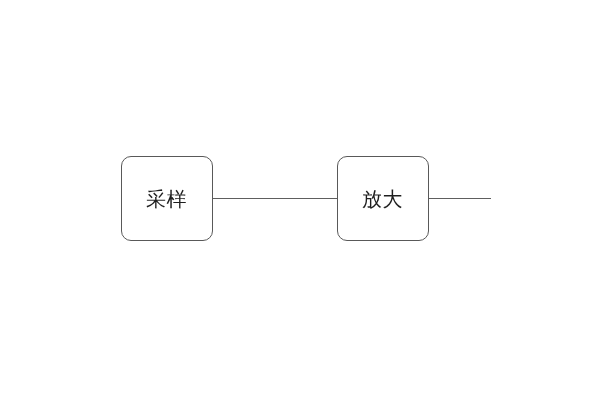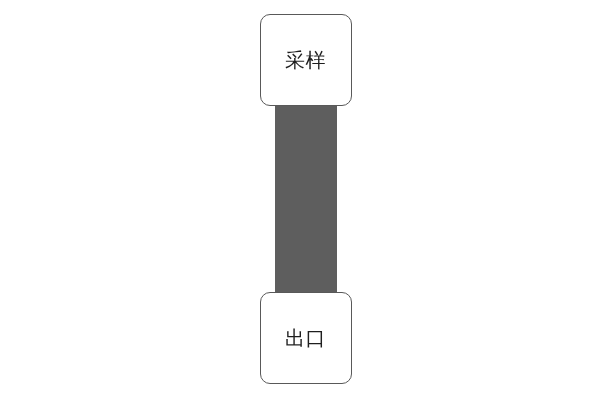--- a/index.html
+++ b/index.html
@@ -22,21 +22,21 @@
     background: #ffffff;
   }
 
   .flow-row {
     position: absolute;
     left: 0;
     top: 156px;
     width: 600px;
     height: 85px;
     display: flex;
-    flex-direction: column;
+    flex-direction: row;
     align-items: center;
     justify-content: center;
     padding-left: 33px;
     padding-right: 22px;
     box-sizing: border-box;
   }
 
   .node-box {
     width: 92px;
     height: 85px;
@@ -79,21 +79,21 @@
 
     <div class="node-box">
       <span class="node-label">采样</span>
     </div>
 
     <div class="connector"></div>
 
 
     <div class="connector"></div>
 
+    <div class="node-box">
+      <span class="node-label">放大</span>
+    </div>
 
     <div class="connector"></div>
 
-    <div class="node-box">
-      <span class="node-label">出口</span>
-    </div>
 
   </div>
 </div>
 
 </body></html>

